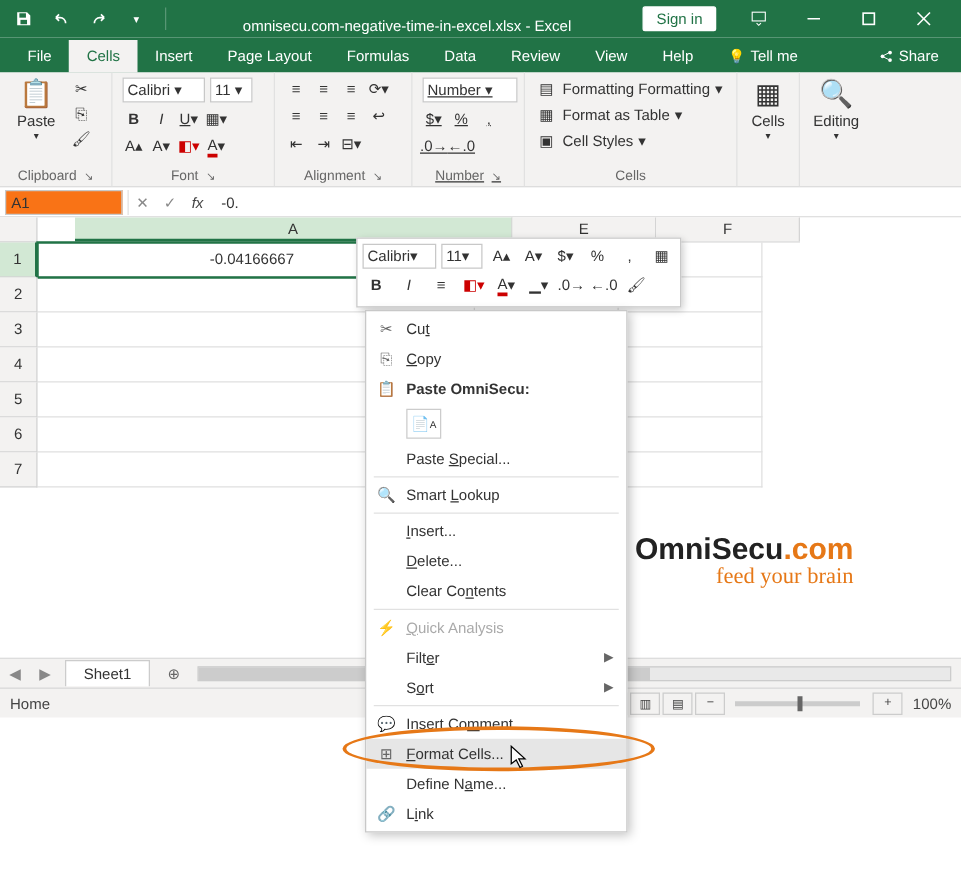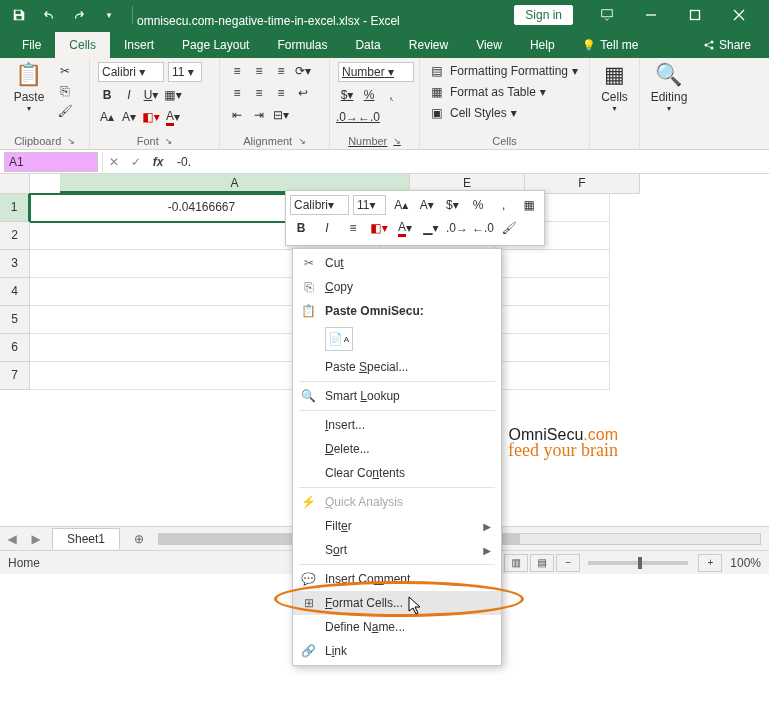--- a/index.html
+++ b/index.html
@@ -3,21 +3,21 @@
 <meta charset="utf-8">
 <style>
   * { box-sizing: border-box; font-family: "Segoe UI", Tahoma, sans-serif; }
   body { margin: 0; background: #fff; width: 769px; height: 702px; overflow: hidden; font-size: 12px; color: #333; position: relative; }
 
   
   .titlebar { height: 30px; background: #217346; display: flex; align-items: center; color: #fff; padding: 0 8px; }
   .qat { display: flex; gap: 8px; align-items: center; }
   .qat-btn { width: 22px; height: 22px; display:flex; align-items:center; justify-content:center; cursor:pointer; }
   .qat-sep { width:1px; height:18px; background:rgba(255,255,255,.25); margin:0 4px; }
-  .title-text { flex: 1; font-size: 12px; color: #fff; margin-top: 12px; }
+  .title-text { flex: 1; text-align: center; font-size: 12px; color: #fff; margin-top: 12px; }
   .signin { background:#fff; color:#217346; border:1px solid #fff; padding:2px 10px; font-size:12px; border-radius:2px; cursor:pointer; }
   .winbtns { display:flex; gap:0; margin-left:12px; }
   .winbtn { width:44px; height:30px; display:flex; align-items:center; justify-content:center; cursor:pointer; }
 
   
   .ribbontabs { height:28px; background:#217346; display:flex; align-items:flex-end; padding:0 8px; color:#fff; }
   .ribtab { padding:6px 14px; font-size:12px; cursor:pointer; }
   .ribtab.active { background:#f3f2f1; color:#217346; }
   .ribtab.tellme::before { content:"💡"; font-size:11px; margin-right:4px; }
   .share { margin-left:auto; padding:6px 10px; display:flex; gap:4px; align-items:center; cursor:pointer; }
@@ -30,24 +30,24 @@
   .bigbtn { width:42px; text-align:center; font-size:12px; cursor:pointer; }
   .bigbtn .glyph { font-size:22px; display:block; margin-bottom:2px; }
   .smallbtns { display:flex; flex-direction:column; gap:2px; }
   .smallrow { display:flex; gap:4px; align-items:center; }
   .ribicon { width:18px; height:18px; display:inline-flex; align-items:center; justify-content:center; font-size:12px; cursor:pointer; }
   .dropdown-small { height:20px; border:1px solid #c8c8c8; background:#fff; font-size:12px; padding:0 3px; display:inline-flex; align-items:center; cursor:pointer; }
   .dialoglauncher { font-size:9px; color:#666; cursor:pointer; }
 
   
   .formulabar { height:24px; background:#fff; border-bottom:1px solid #d6d6d6; display:flex; align-items:center; }
-  .namebox { width:94px; border:1px solid #c8c8c8; background:#f0abfc; height:20px; margin:0 4px; padding:0 4px; font-size:12px; display:flex; align-items:center; }
+  .namebox { width:94px; border:1px solid #c8c8c8; background:#f97316; height:20px; margin:0 4px; padding:0 4px; font-size:12px; display:flex; align-items:center; }
   .fbsep { width:1px; height:20px; background:#e1e1e1; }
   .fbicon { width:22px; text-align:center; color:#888; font-size:12px; cursor:pointer; }
-  .fxlabel { font-style:italic; font-size:12px; color:#444;font-weight:bold; }
+  .fxlabel { font-style:italic; font-size:12px; color:#444; }
   .fvalue { padding-left:8px; font-size:12px; flex:1; }
 
   
   .gridwrap { position:relative; background:#fff; height:352px; }
   .colheaders { display:flex; height:20px; margin-left:30px; border-bottom:1px solid #d4d4d4; }
   .colh { border-right:1px solid #d4d4d4; background:#f3f2f1; text-align:center; font-size:12px; color:#333; line-height:19px; }
   .colh.sel { background:#d2e8d4; border-bottom:2px solid #217346; }
   .gridrow { display:flex; height:28px; }
   .rowh { width:30px; background:#f3f2f1; border-right:1px solid #d4d4d4; border-bottom:1px solid #d4d4d4; text-align:center; font-size:12px; line-height:27px; }
   .rowh.sel { background:#d2e8d4; border-right:2px solid #217346; }
@@ -84,21 +84,21 @@
   .ctxsep { height:1px; background:#e1e1e1; margin:2px 6px; }
   .ctxhdr { font-weight:bold; }
   .pasteopts { padding:4px 0 4px 32px; }
   .pasteopt { width:28px; height:24px; border:1px solid #ccc; display:inline-flex; align-items:center; justify-content:center; background:#fff; cursor:pointer; }
 
   
   .ellipse { position:absolute; left:274px; top:581px; width:250px; height:36px; border:3px solid #e67817; border-radius:50%/50%; pointer-events:none; }
 
   
   .watermark { position:absolute; left:508px; top:426px; text-align:right; pointer-events:none; }
-  .watermark .l1 { font-size:16px; font-weight:normal; color:#222; }
+  .watermark .l1 { font-size:24px; font-weight:bold; color:#222; }
   .watermark .l1 .accent { color:#e67817; }
   .watermark .l2 { font-family:"Segoe Script","Comic Sans MS",cursive; color:#e67817; font-size:18px; margin-top:-4px; }
 
   
   .cursor { position:absolute; left:408px; top:596px; font-size:14px; pointer-events:none; }
 
   u.mn { text-decoration: underline; text-decoration-thickness:1px; }
 </style>
 </head>
 <body>

